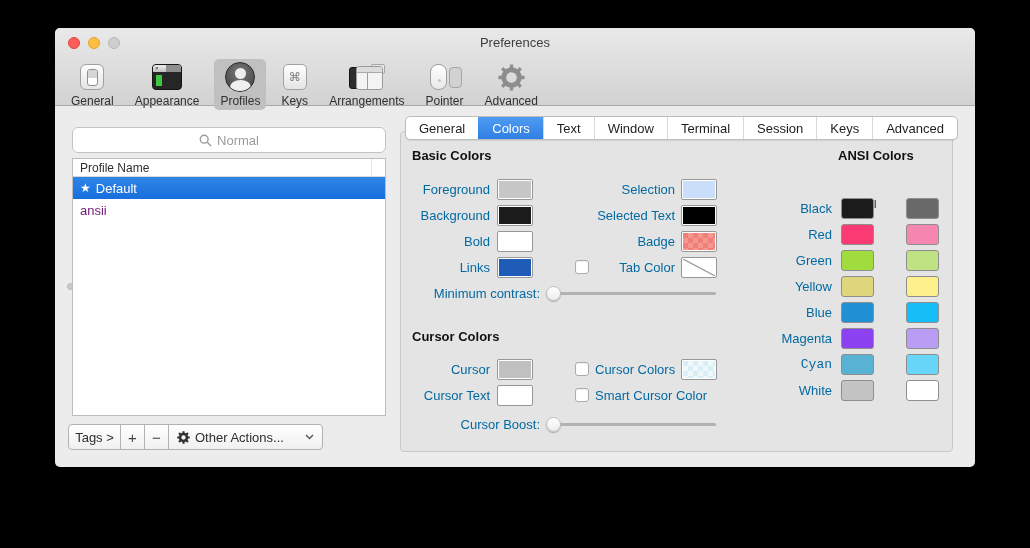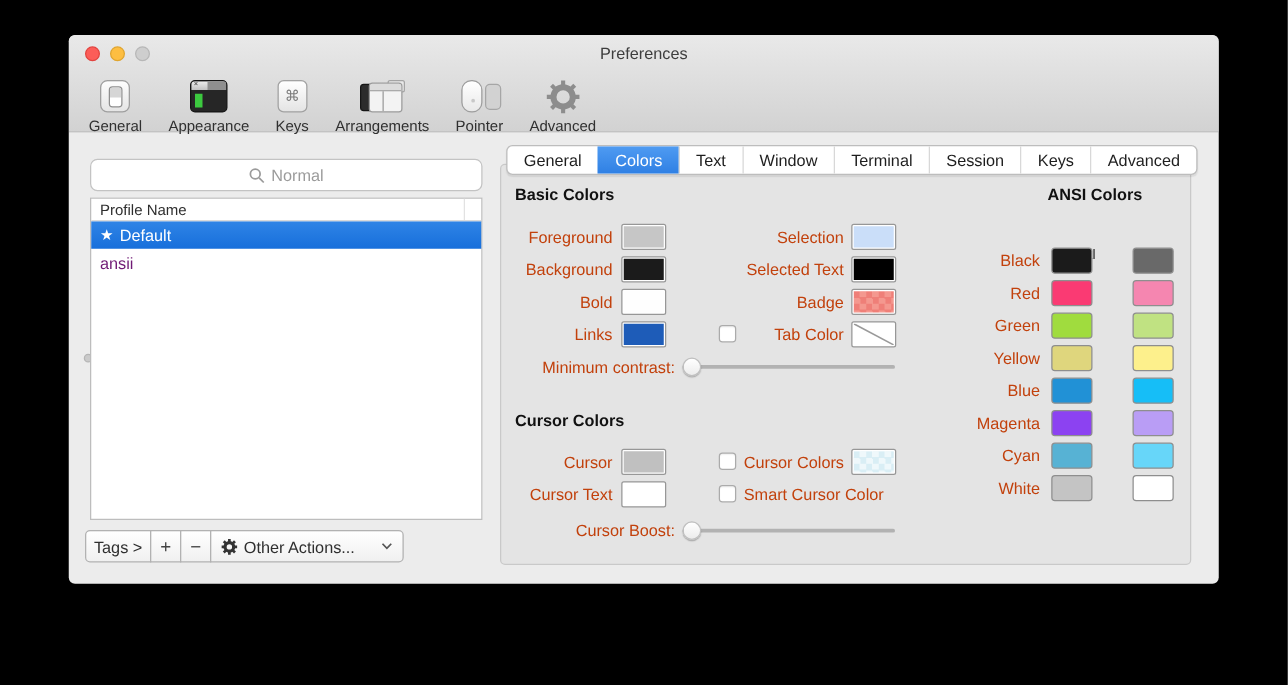--- a/index.html
+++ b/index.html
@@ -71,21 +71,21 @@
   .rbox{position:absolute;left:345px;top:103px;width:553px;height:321px;background:#e4e4e4;
     border:1px solid #c9c9c9;border-radius:4px;}
   .tabs{position:absolute;left:350px;top:88px;display:flex;height:24px;border:1px solid #bdbdbd;
     border-radius:5px;background:#fff;overflow:hidden;box-shadow:0 1px 1px rgba(0,0,0,.08);}
   .tab{padding:0 13px;font-size:13px;line-height:23px;color:#1e1e1e;border-left:1px solid #d8d8d8;white-space:nowrap;}
   .tab:first-child{border-left:none;}
   .tab.selected{background:linear-gradient(#4f9bf2,#2f80e4);color:#fff;border-left-color:transparent;}
   .sec-title{position:absolute;font-size:13px;font-weight:bold;color:#111;}
   .rows{position:absolute;display:flex;flex-direction:column;}
   .crow{height:26px;display:flex;align-items:center;}
-  .clabel{font-size:13px;color:#c2410c;text-align:right;white-space:nowrap;}
+  .clabel{font-size:13px;color:#0369a1;text-align:right;white-space:nowrap;}
   .well{width:36px;height:21px;border:1px solid #979797;border-radius:2px;background:#fff;padding:1px;}
   .well > div, .well > svg{width:100%;height:100%;display:block;}
   .swatch{width:33px;height:21px;border:1px solid #8e8e8e;border-radius:3px;margin:auto 0;}
   .checkbox{width:14px;height:14px;background:#fff;border:1px solid #ababab;border-radius:3px;
     box-shadow:inset 0 1px 1px rgba(0,0,0,.06);flex:none;}
   .slider{position:relative;width:170px;height:15px;}
   .slider .track{position:absolute;left:0;right:0;top:6px;height:3px;background:#b2b2b2;border-radius:2px;}
   .slider .knob{position:absolute;left:0;top:0;width:15px;height:15px;border-radius:50%;
     background:linear-gradient(#ffffff,#ececec);border:1px solid #bfbfbf;box-shadow:0 1px 1px rgba(0,0,0,.25);}
   .checker-badge{background:repeating-conic-gradient(var(--badge-a) 0% 25%, var(--badge-b) 0% 50%);background-size:10px 10px;}
@@ -125,20 +125,29 @@
       </div>
       <div class="tb-item">
         <div class="tb-icon">
           <div class="icon-appearance">
               <div class="hd">×<b></b></div>
               <div class="gb"></div>
             </div>
         </div>
         <div class="tb-label">Appearance</div>
       </div>
+      <div class="tb-item selected">
+        <div class="tb-icon">
+          <div class="icon-profiles">
+              <div class="head"></div>
+              <div class="body"></div>
+            </div>
+        </div>
+        <div class="tb-label">Profiles</div>
+      </div>
       <div class="tb-item">
         <div class="tb-icon">
           <div class="icon-keys">⌘</div>
         </div>
         <div class="tb-label">Keys</div>
       </div>
       <div class="tb-item">
         <div class="tb-icon">
           <div class="icon-arr">
               <div class="mini"></div>
@@ -391,21 +400,21 @@
       <div class="clabel" style="width:80px;margin-right:9px;">Blue</div>
       <div class="swatch" style="margin-right: 32px; background: rgb(33, 145, 214);"></div>
       <div class="swatch" style="background: rgb(22, 190, 247);"></div>
     </div>
     <div class="crow">
       <div class="clabel" style="width:80px;margin-right:9px;">Magenta</div>
       <div class="swatch" style="margin-right: 32px; background: rgb(140, 66, 241);"></div>
       <div class="swatch" style="background: rgb(185, 157, 245);"></div>
     </div>
     <div class="crow">
-      <div class="clabel" style="width:80px;margin-right:9px;">Cyan</div>
+      <div class="clabel" style="width:80px;margin-right:9px;font-family:Liberation Mono, monospace;">Cyan</div>
       <div class="swatch" style="margin-right: 32px; background: rgb(87, 178, 212);"></div>
       <div class="swatch" style="background: rgb(103, 214, 249);"></div>
     </div>
     <div class="crow">
       <div class="clabel" style="width:80px;margin-right:9px;">White</div>
       <div class="swatch" style="margin-right: 32px; background: rgb(196, 196, 196);"></div>
       <div class="swatch" style="background: rgb(255, 255, 255);"></div>
     </div>
   </div>
 

